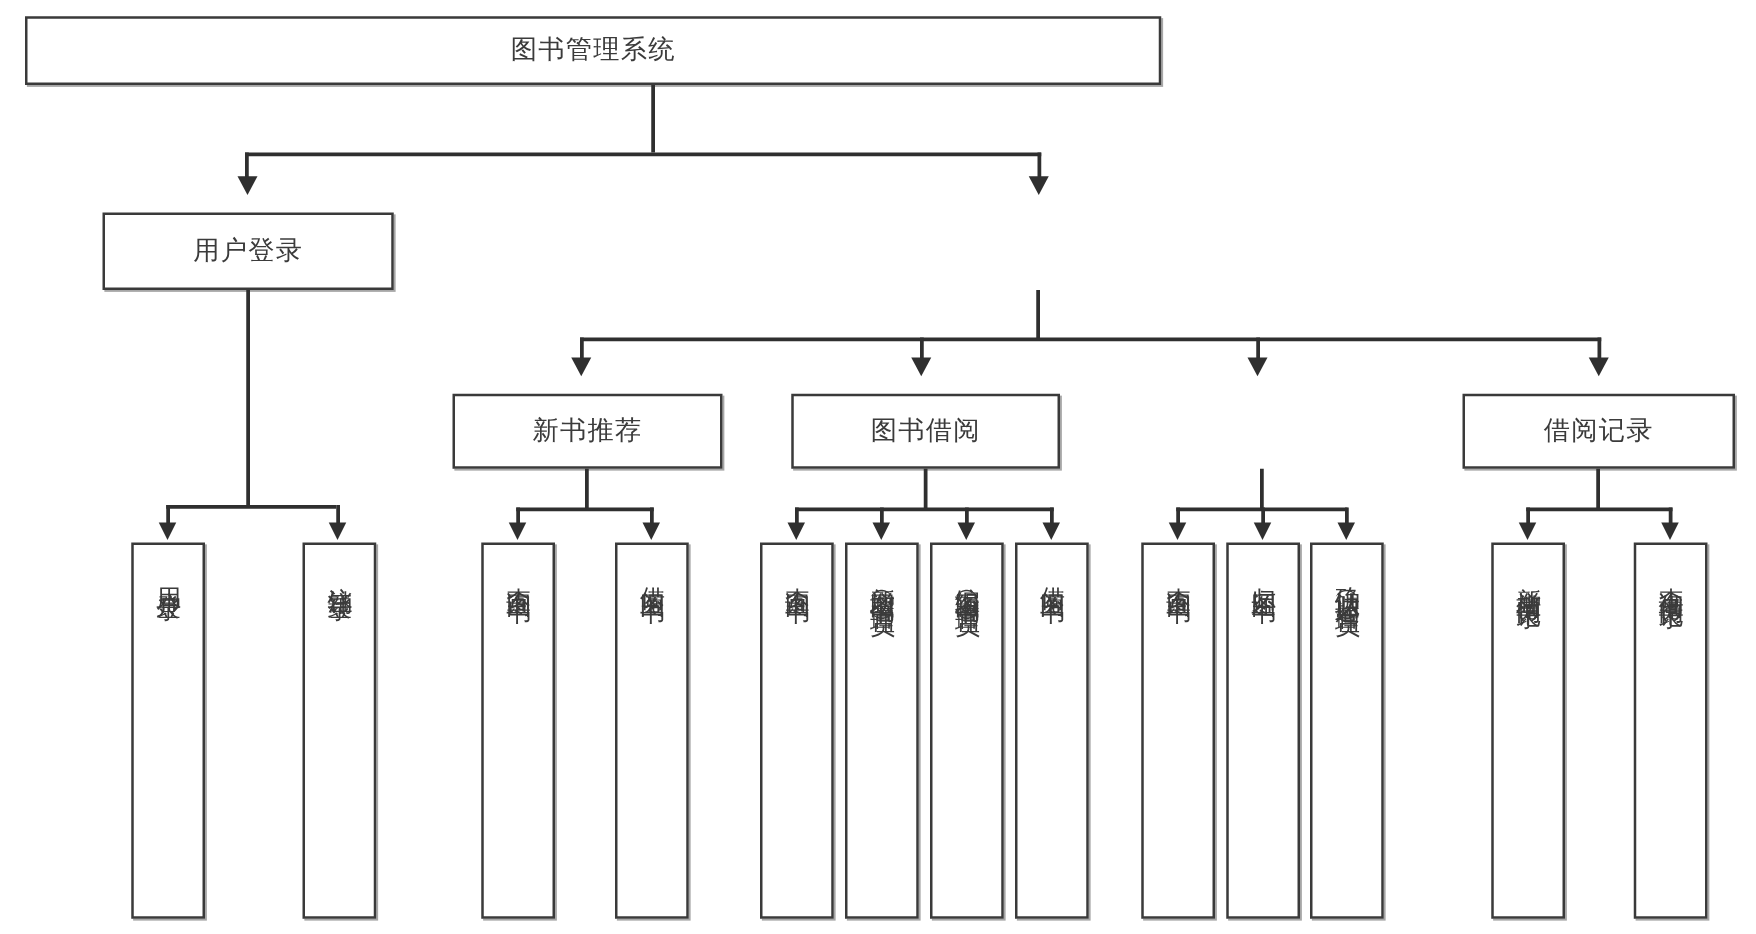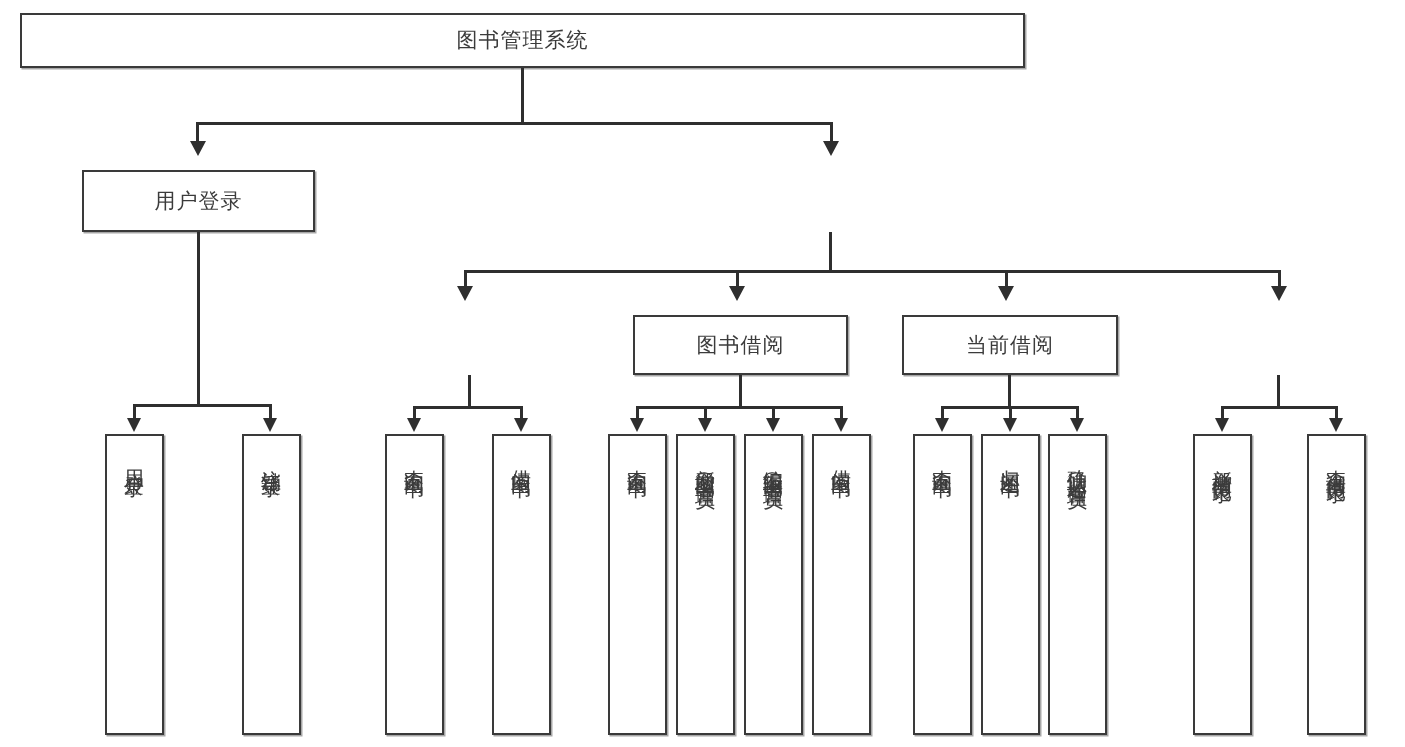--- a/index.html
+++ b/index.html
@@ -75,21 +75,21 @@
     letter-spacing:.5px;
     white-space:nowrap;
     user-select:none;
   }
 </style>
 </head>
 <body>
 
 <div id="canvas">
 
-  <div class="node horiz" style="left:20px;top:13px;width:1005px;height:55px;">
+  <div class="node horiz" style="left:20px;top:13px;width:909px;height:55px;">
     <span class="lbl">图书管理系统</span>
   </div>
 
   <div class="vline" style="left:521px;top:68px;height:54px;"></div>
   <div class="hline" style="left:196px;top:122px;width:637px;"></div>
   <div class="vline" style="left:196px;top:122px;height:21px;"></div>
   <div class="vline" style="left:830px;top:122px;height:21px;"></div>
   <div class="arrow" style="left:190px;top:141px;"></div>
   <div class="arrow" style="left:823px;top:141px;"></div>
 
@@ -109,25 +109,28 @@
   <div class="hline" style="left:464px;top:270px;width:817px;"></div>
   <div class="vline" style="left:464px;top:270px;height:18px;"></div>
   <div class="vline" style="left:736px;top:270px;height:18px;"></div>
   <div class="vline" style="left:1005px;top:270px;height:18px;"></div>
   <div class="vline" style="left:1278px;top:270px;height:18px;"></div>
   <div class="arrow" style="left:457px;top:286px;"></div>
   <div class="arrow" style="left:729px;top:286px;"></div>
   <div class="arrow" style="left:998px;top:286px;"></div>
   <div class="arrow" style="left:1271px;top:286px;"></div>
 
+  <div class="node horiz" style="left:362px;top:315px;width:216px;height:60px;">
+    <span class="lbl">新书推荐</span>
+  </div>
   <div class="node horiz" style="left:633px;top:315px;width:215px;height:60px;">
     <span class="lbl">图书借阅</span>
   </div>
-  <div class="node horiz" style="left:902px;top:315px;width:216px;height:60px;">
-    <span class="lbl">当前借阅</span>
+  <div class="node horiz" style="left:1170px;top:315px;width:218px;height:60px;">
+    <span class="lbl">借阅记录</span>
   </div>
 
   <div class="vline" style="left:468px;top:375px;height:33px;"></div>
   <div class="hline" style="left:413px;top:406px;width:110px;"></div>
   <div class="vline" style="left:413px;top:406px;height:14px;"></div>
   <div class="vline" style="left:520px;top:406px;height:14px;"></div>
   <div class="arrow small" style="left:407px;top:418px;"></div>
   <div class="arrow small" style="left:514px;top:418px;"></div>
 
   <div class="vline" style="left:739px;top:375px;height:33px;"></div>

